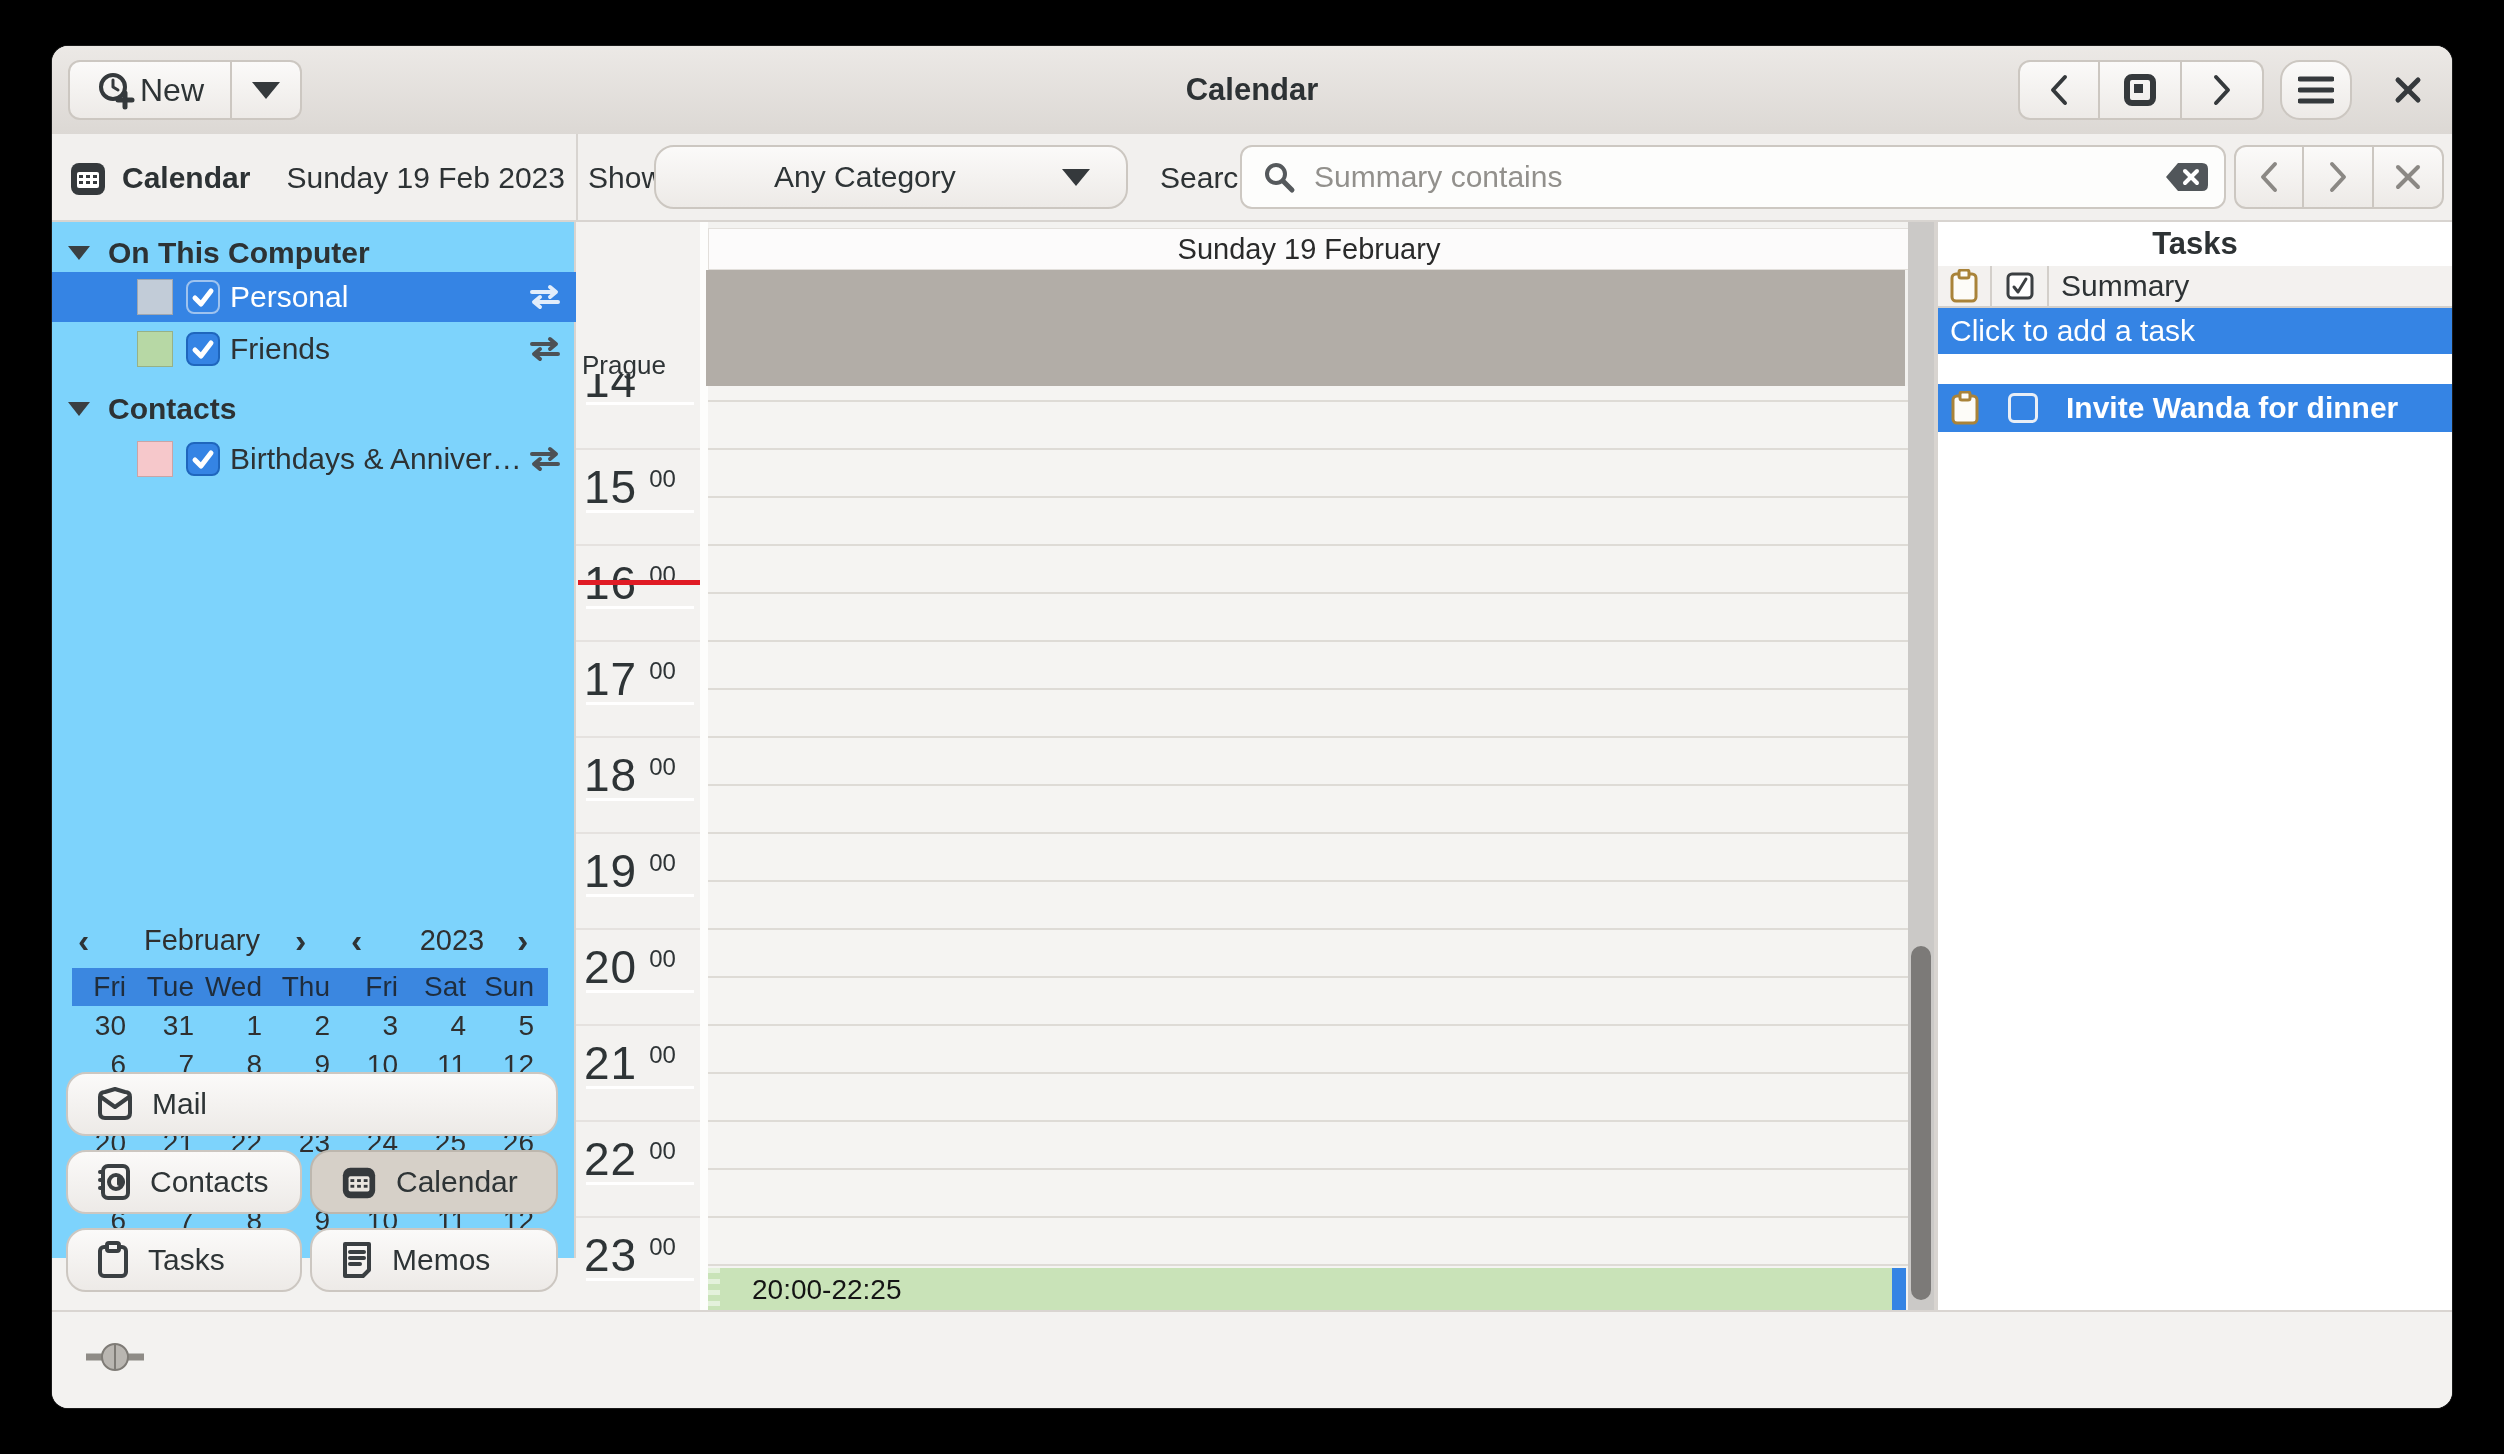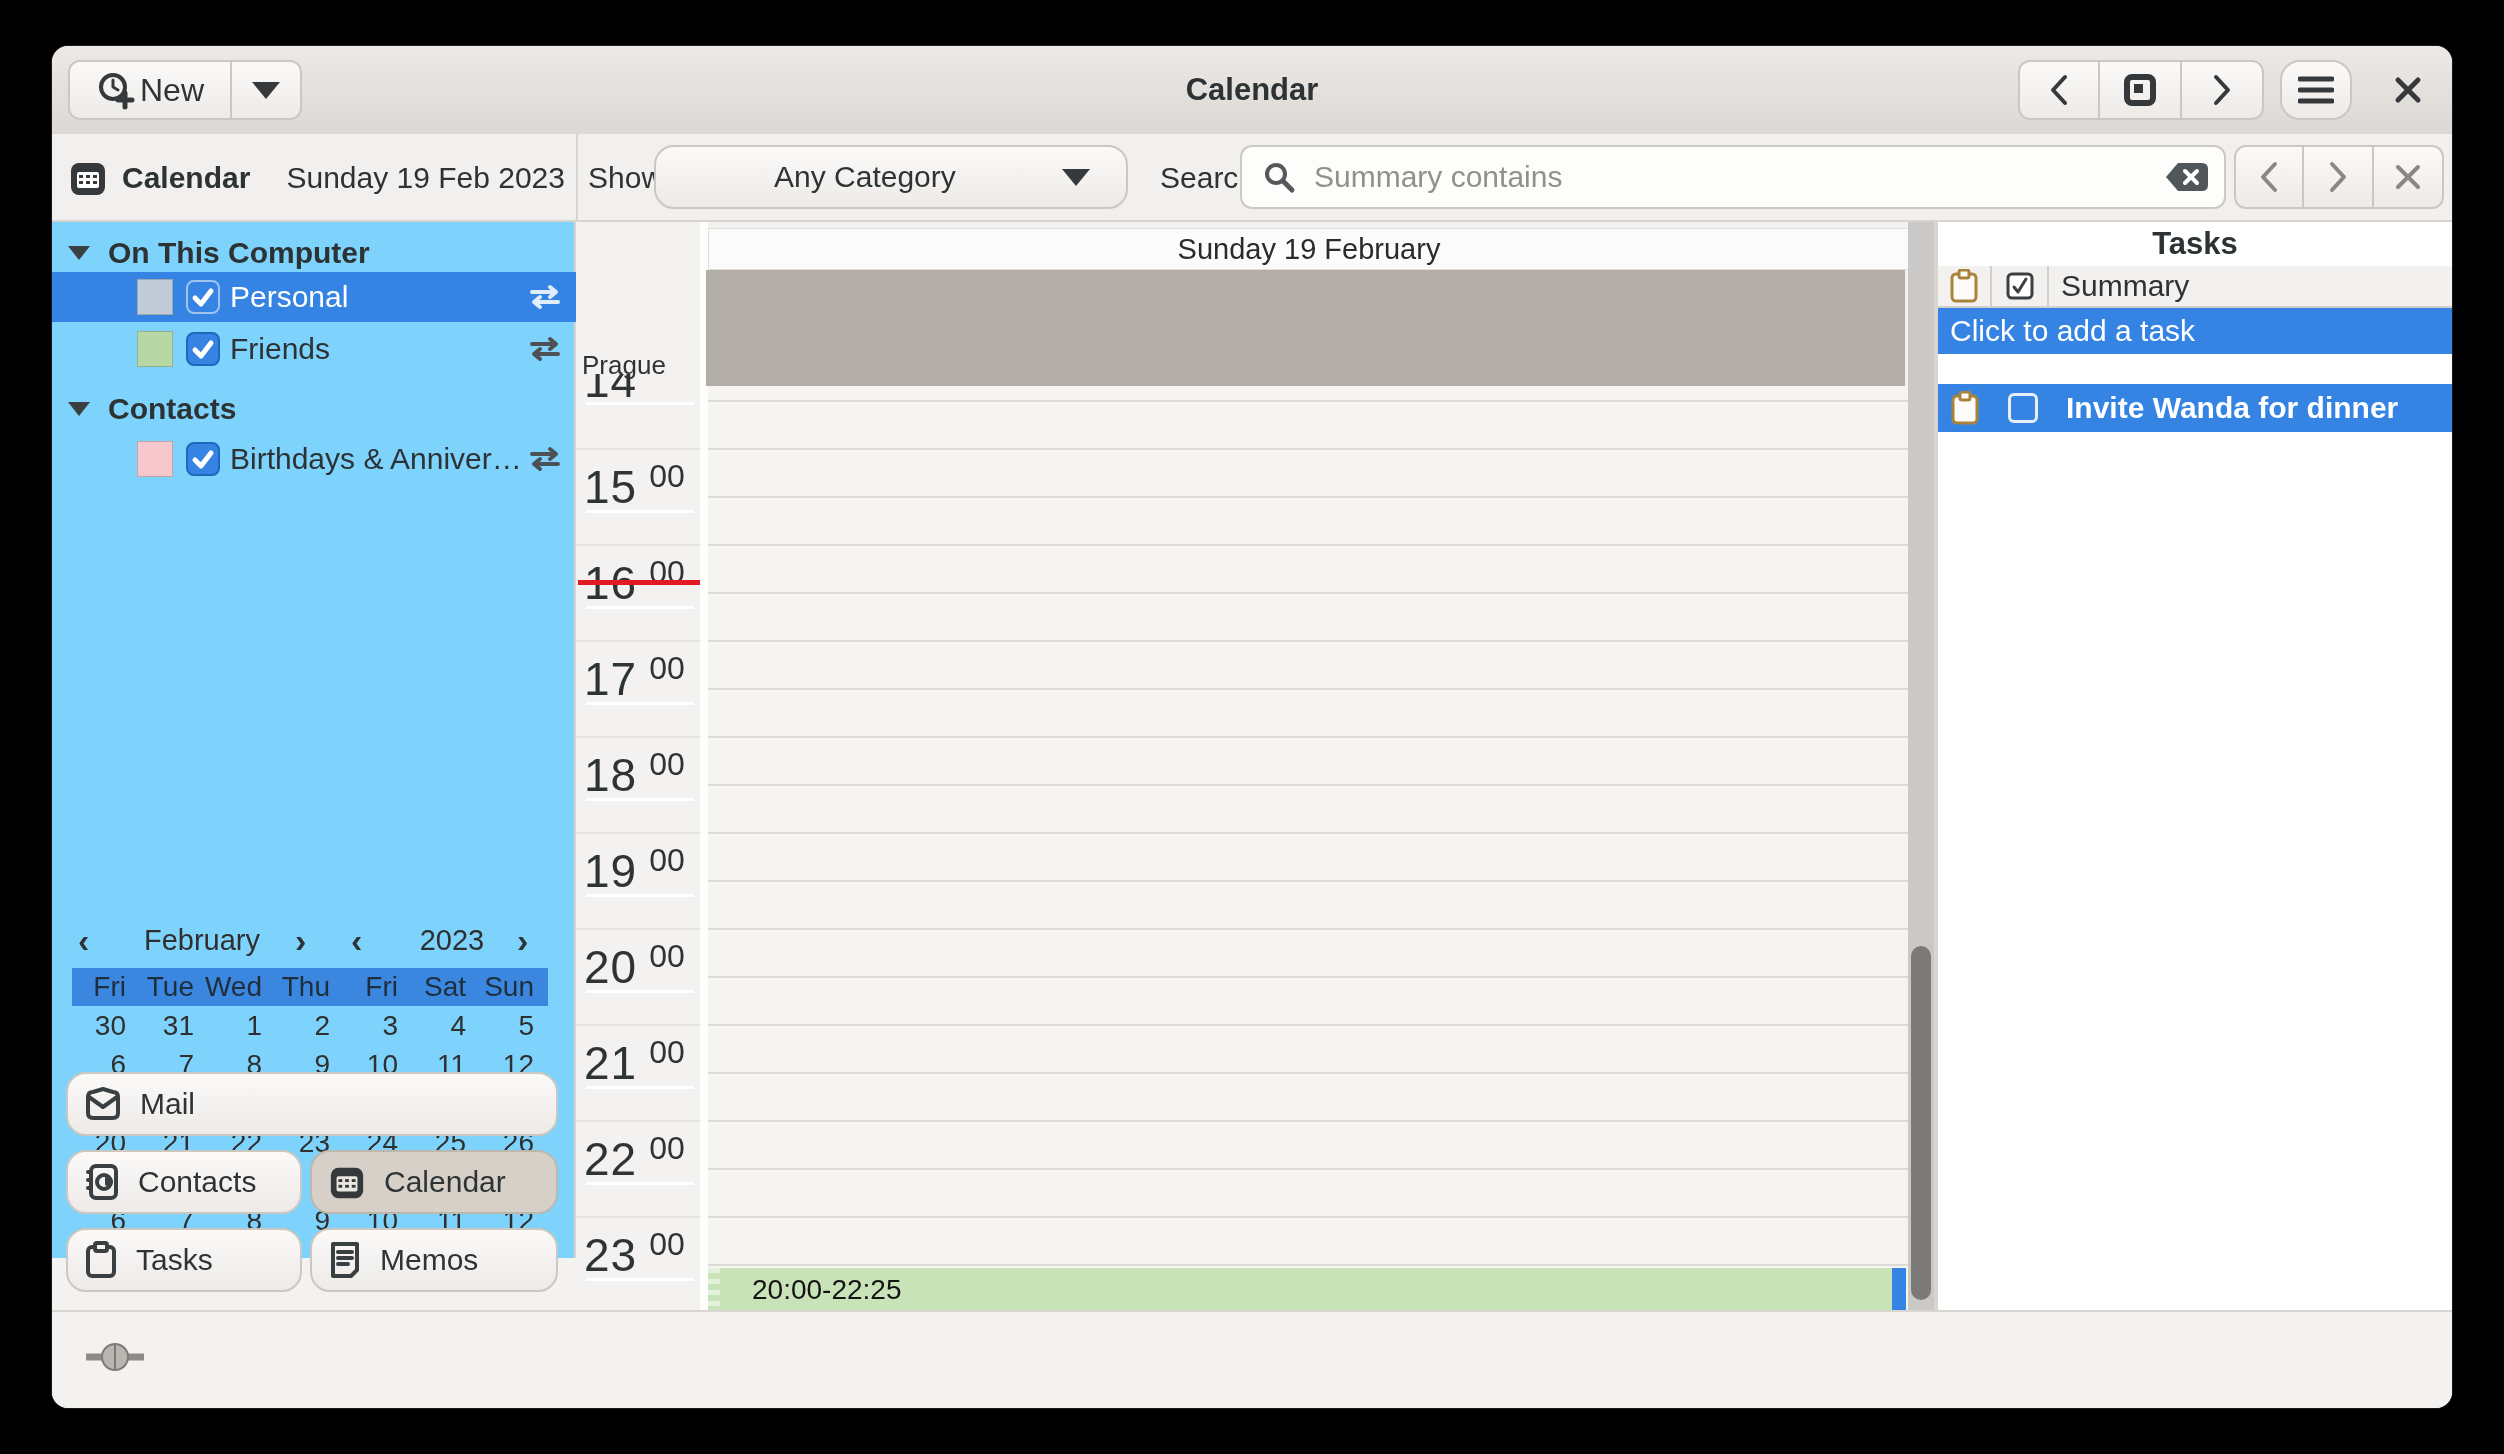--- a/index.html
+++ b/index.html
@@ -42,35 +42,35 @@
   .mc-cell{width:68px;height:39px;display:flex;align-items:center;justify-content:flex-end;
     padding-right:14px;box-sizing:border-box;}
   #mc-daynames{position:absolute;left:20px;top:56px;width:476px;height:38px;display:flex;
     background:#3b87e0;color:#1f2d3d;font-size:28px;}
   #mc-daynames .mc-cell{height:38px;}
   #mc-grid{position:absolute;left:20px;top:94px;width:476px;display:flex;flex-wrap:wrap;}
   .mc-cell.sel{background:#3584e4;color:#fff;font-weight:bold;}
   .mc-cell.box{background:#fff;box-shadow:inset 0 0 0 3px #fff,inset 0 0 0 4px #c9c4be;}
   .mc-nav{font-size:34px;color:#2e3436;font-weight:bold;}
   
-  .sw-btn{position:absolute;height:64px;font-size:30px;gap:18px;padding-left:16px;justify-content:flex-start;}
+  .sw-btn{position:absolute;height:64px;font-size:30px;gap:18px;padding-left:28px;justify-content:flex-start;}
   .sw-btn.active{background:#d6d0c8;border-color:#bdb7ae;}
   .sw-ico{stroke:#3a3f42;fill:none;stroke-width:4;stroke-linecap:round;stroke-linejoin:round;}
   
   #timecol{position:absolute;left:524px;top:176px;width:124px;height:1088px;background:#f3f2f0;}
   #gutter{position:absolute;left:648px;top:176px;width:8px;height:1088px;background:#fdfdfc;}
   #dayhead{position:absolute;left:656px;top:182px;width:1200px;height:40px;background:#fcfbfb;
     border:1px solid #e2dfdb;display:flex;align-items:center;justify-content:center;font-size:29px;color:#2a2a2a;}
   #allday{position:absolute;left:654px;top:224px;width:1199px;height:116px;}
   #grid{position:absolute;left:656px;top:340px;width:1200px;height:924px;background:#f5f4f2;}
   .grid-line{position:absolute;left:0;width:1200px;height:2px;background:#dedbd6;}
   .tc-line{position:absolute;left:0;width:124px;height:2px;background:#e5e2df;}
   .hour-label{position:absolute;left:8px;width:116px;height:48px;color:#2e3436;}
   .hour-label .h{font-size:46px;letter-spacing:1px;}
-  .hour-label .m{font-size:32px;position:relative;top:-16px;left:12px;}
+  .hour-label .m{font-size:24px;position:relative;top:-16px;left:12px;}
   .hour-ul{position:absolute;left:10px;width:108px;height:3px;background:rgba(255,255,255,.95);}
   #nowline{position:absolute;left:2px;top:358px;width:128px;height:5px;background:#e01b24;}
   #event{position:absolute;left:0px;top:882px;width:1184px;height:233px;border-bottom:4px solid #2f7de0;}
   #event .grip{position:absolute;left:0;top:0;width:12px;height:100%;
     background:repeating-linear-gradient(to bottom,rgba(255,255,255,.5) 0 5px,rgba(255,255,255,0) 5px 11px);}
   #event .etime{position:absolute;left:44px;top:6px;font-size:28px;color:#141414;}
   #event .etitle{position:absolute;left:14px;top:44px;font-size:28px;color:#141414;}
   #event-strip{position:absolute;left:1184px;top:882px;width:14px;height:237px;}
   #vscroll{position:absolute;left:1856px;top:176px;width:26px;height:1088px;background:#cbc9c7;}
   #vthumb{position:absolute;left:3px;top:724px;width:20px;height:354px;background:#7c7a78;border-radius:10px;}

